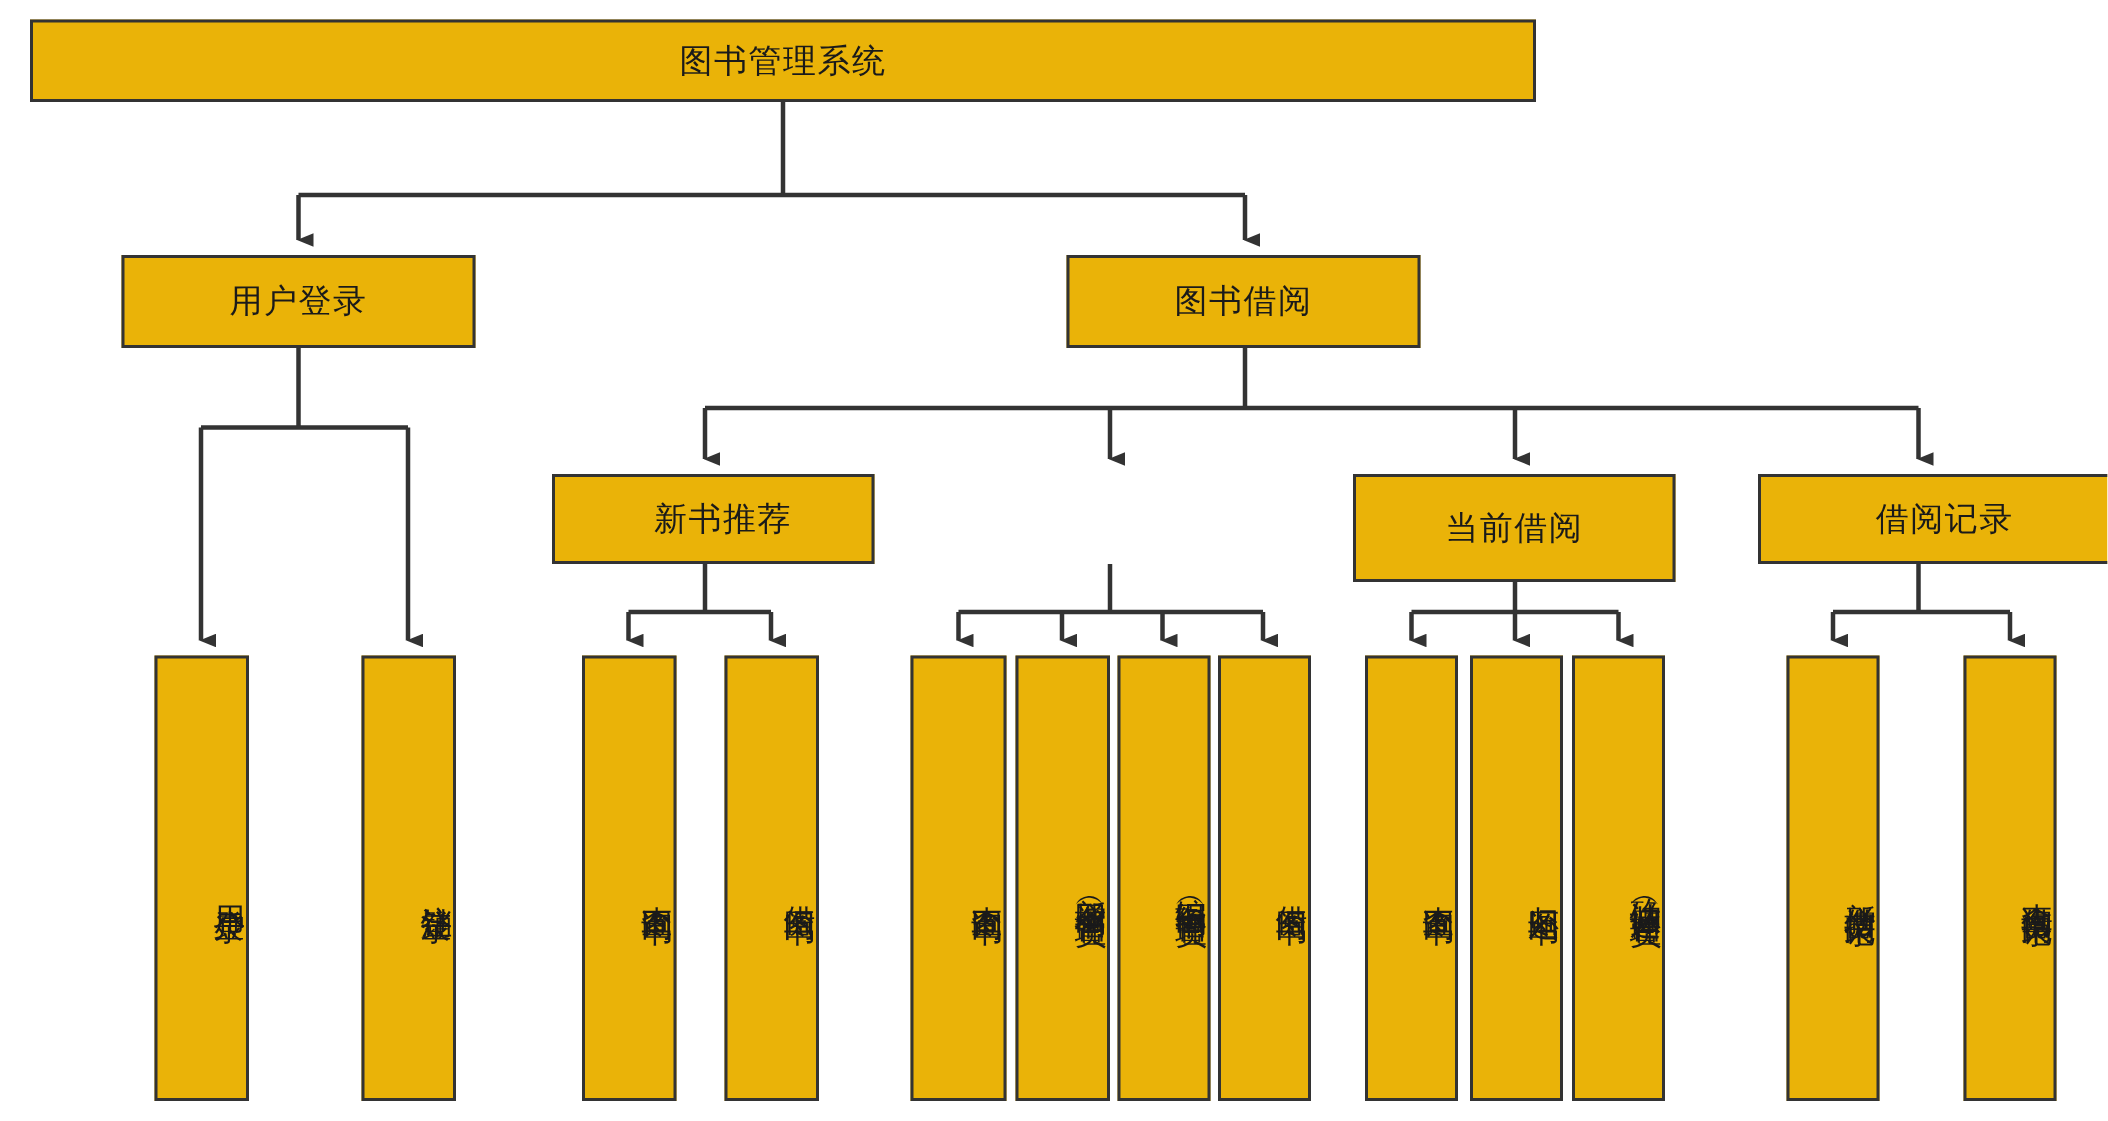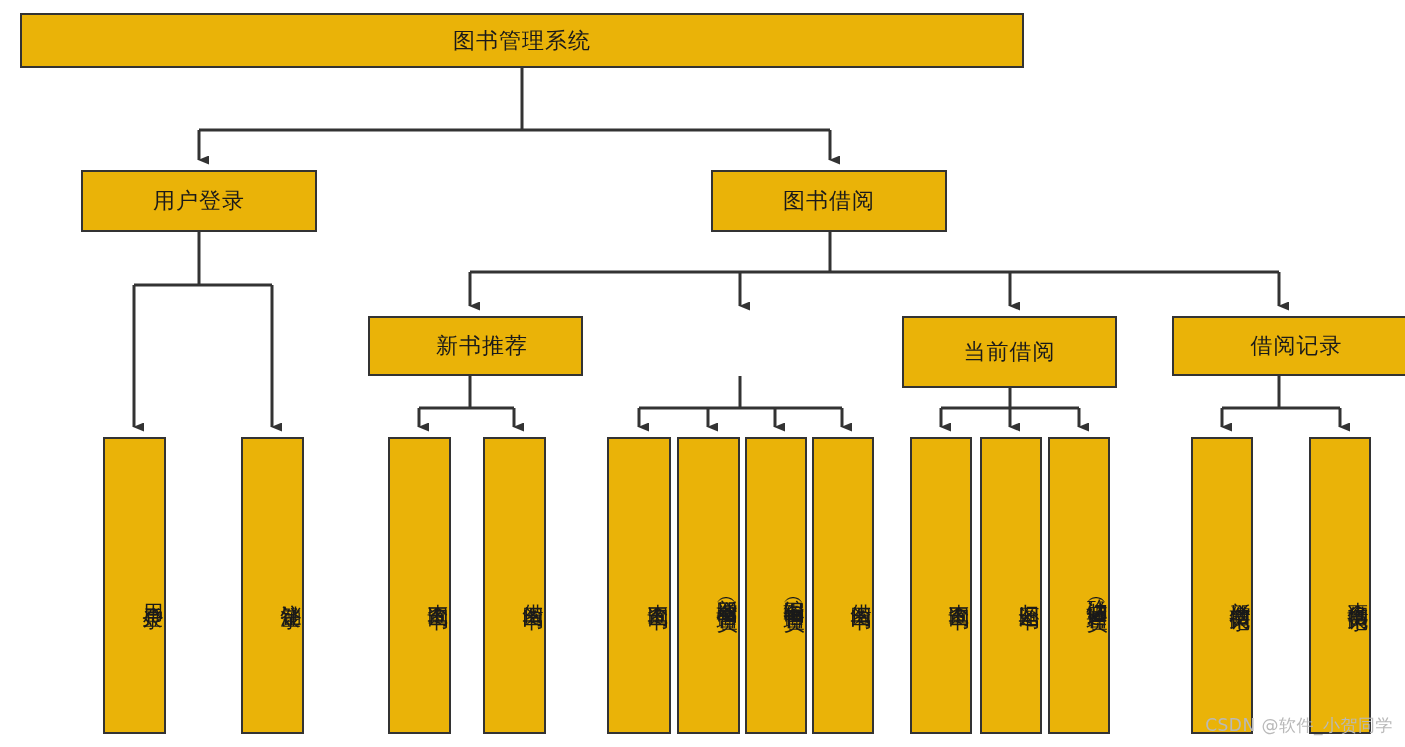--- a/index.html
+++ b/index.html
@@ -177,15 +177,14 @@
     <span class="vtext">确认归还（管理员）</span>
   </div>
 
   <div class="node vertical" style="left:1191px; top:437px; width:62px; height:297px;">
     <span class="vtext">新增借阅记录</span>
   </div>
   <div class="node vertical" style="left:1309px; top:437px; width:62px; height:297px;">
     <span class="vtext">查询借阅记录</span>
   </div>
 
-  <div class="watermark">CSDN @软件_小贺同学</div>
 
 </div>
 
 </body></html>

